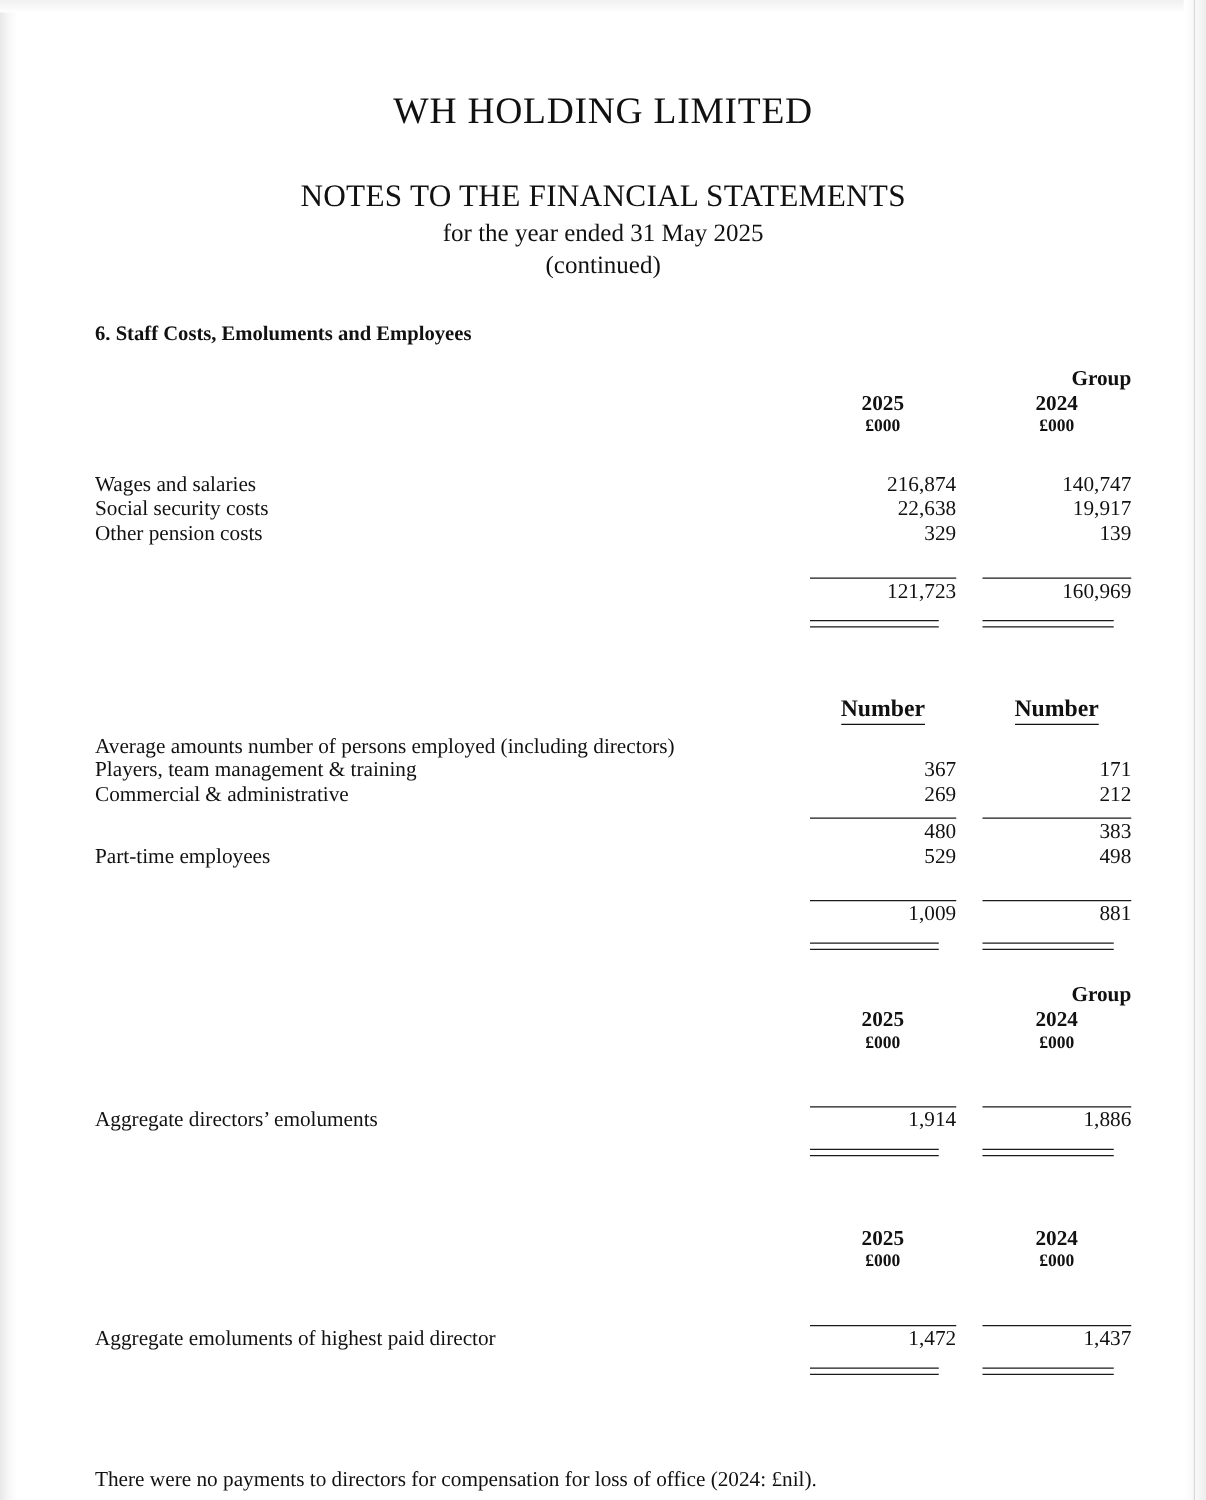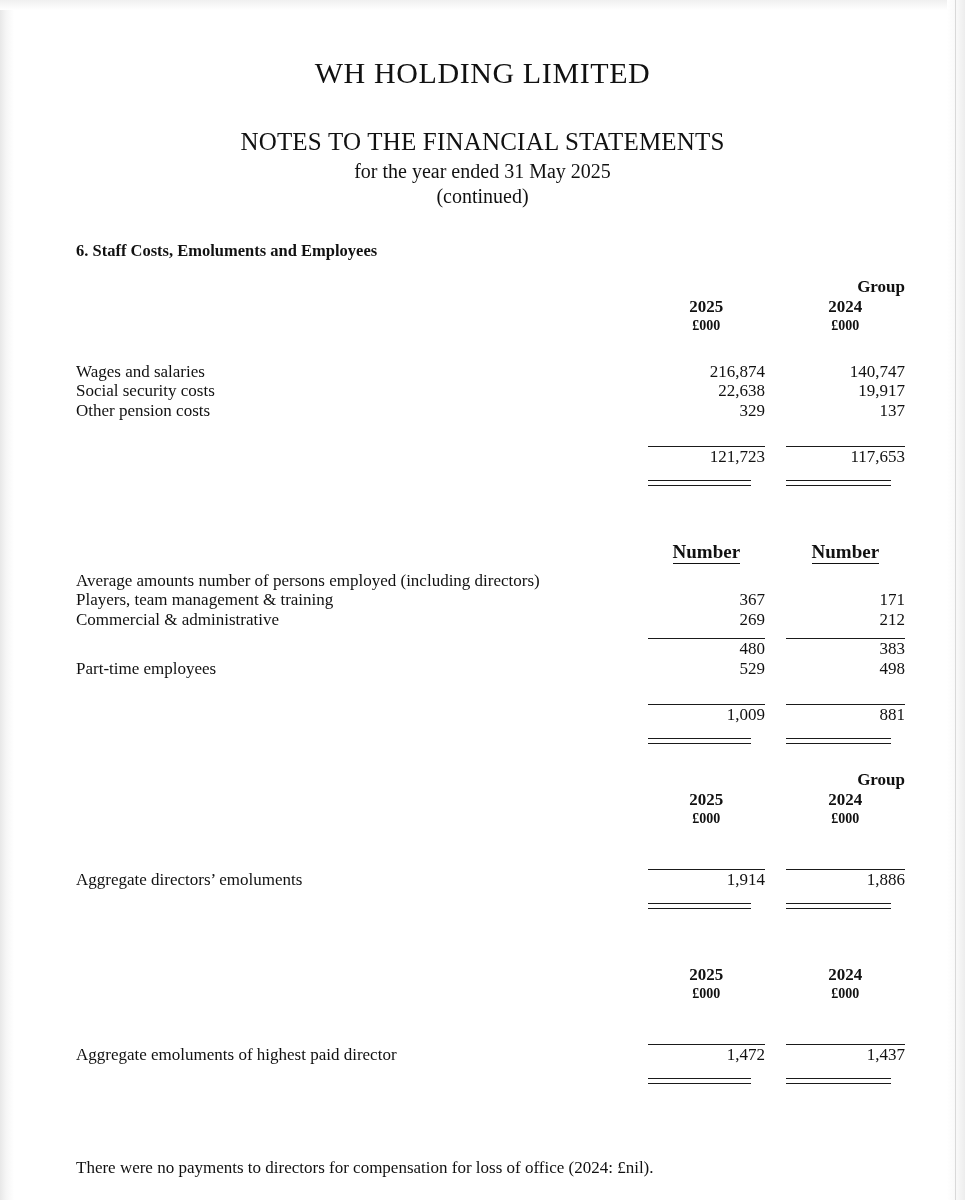--- a/index.html
+++ b/index.html
@@ -47,21 +47,21 @@
     position: absolute;
     left: 0; top: 0;
     width: 965px;
     height: 1200px;
     padding: 0;
   }
 
   
   .doc-header {
     text-align: center;
-    padding-top: 56px;
+    padding-top: 72px;
   }
   .company-name {
     font-size: 30px;
     letter-spacing: 0.6px;
     margin: 0 0 38px 0;
     font-weight: normal;
   }
   .notes-title {
     font-size: 25px;
     margin: 0 0 4px 0;
@@ -241,35 +241,35 @@
         <tr>
           <td class="label">Social security costs</td>
           <td class="num">22,638</td>
           <td class="gap"></td>
           <td class="num">19,917</td>
         </tr>
         <tr>
           <td class="label">Other pension costs</td>
           <td class="num">329</td>
           <td class="gap"></td>
-          <td class="num">137</td>
+          <td class="num">139</td>
         </tr>
 
         <tr class="spacer-md">
           <td></td>
             <td></td>
             <td></td>
             <td></td>
         </tr>
 
         <tr>
           <td class="label"></td>
           <td class="num rule-top">121,723</td>
           <td class="gap"></td>
-          <td class="num rule-top">117,653</td>
+          <td class="num rule-top">160,969</td>
         </tr>
         <tr>
           <td></td>
           <td>
               <span class="dblrule" style="margin-right:14px;"></span>
             </td>
           <td></td>
           <td>
               <span class="dblrule" style="margin-right:14px;"></span>
             </td>

